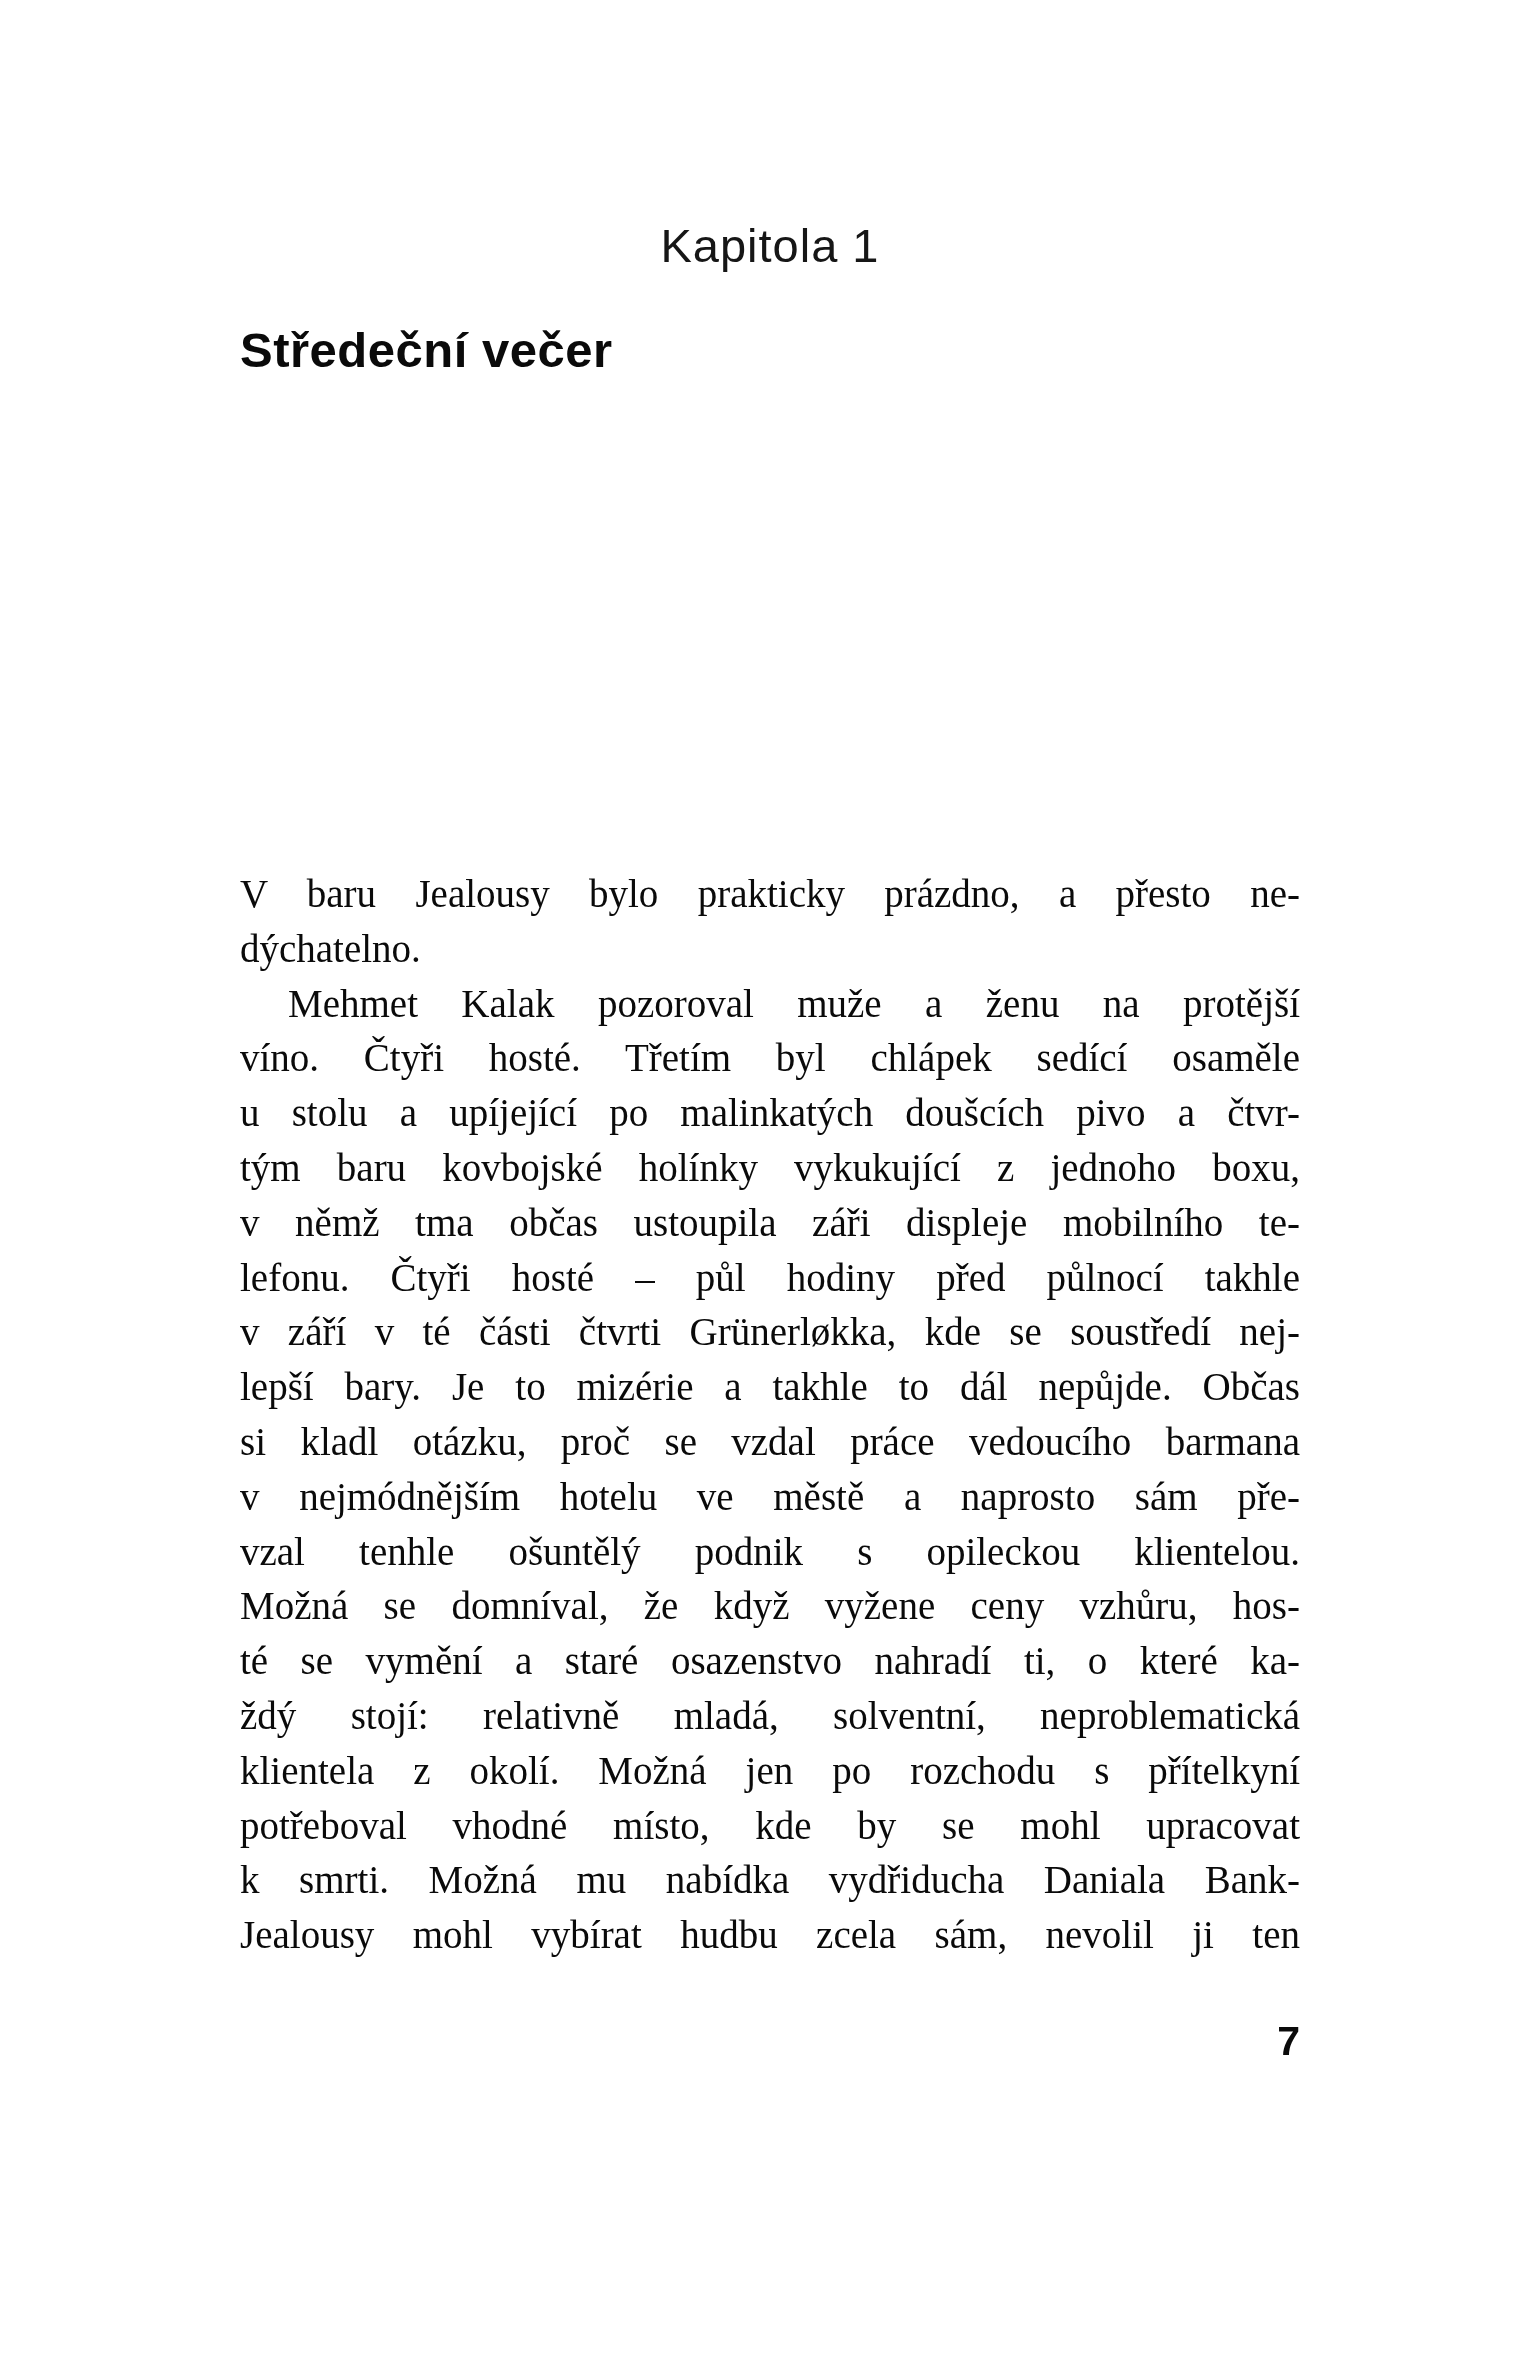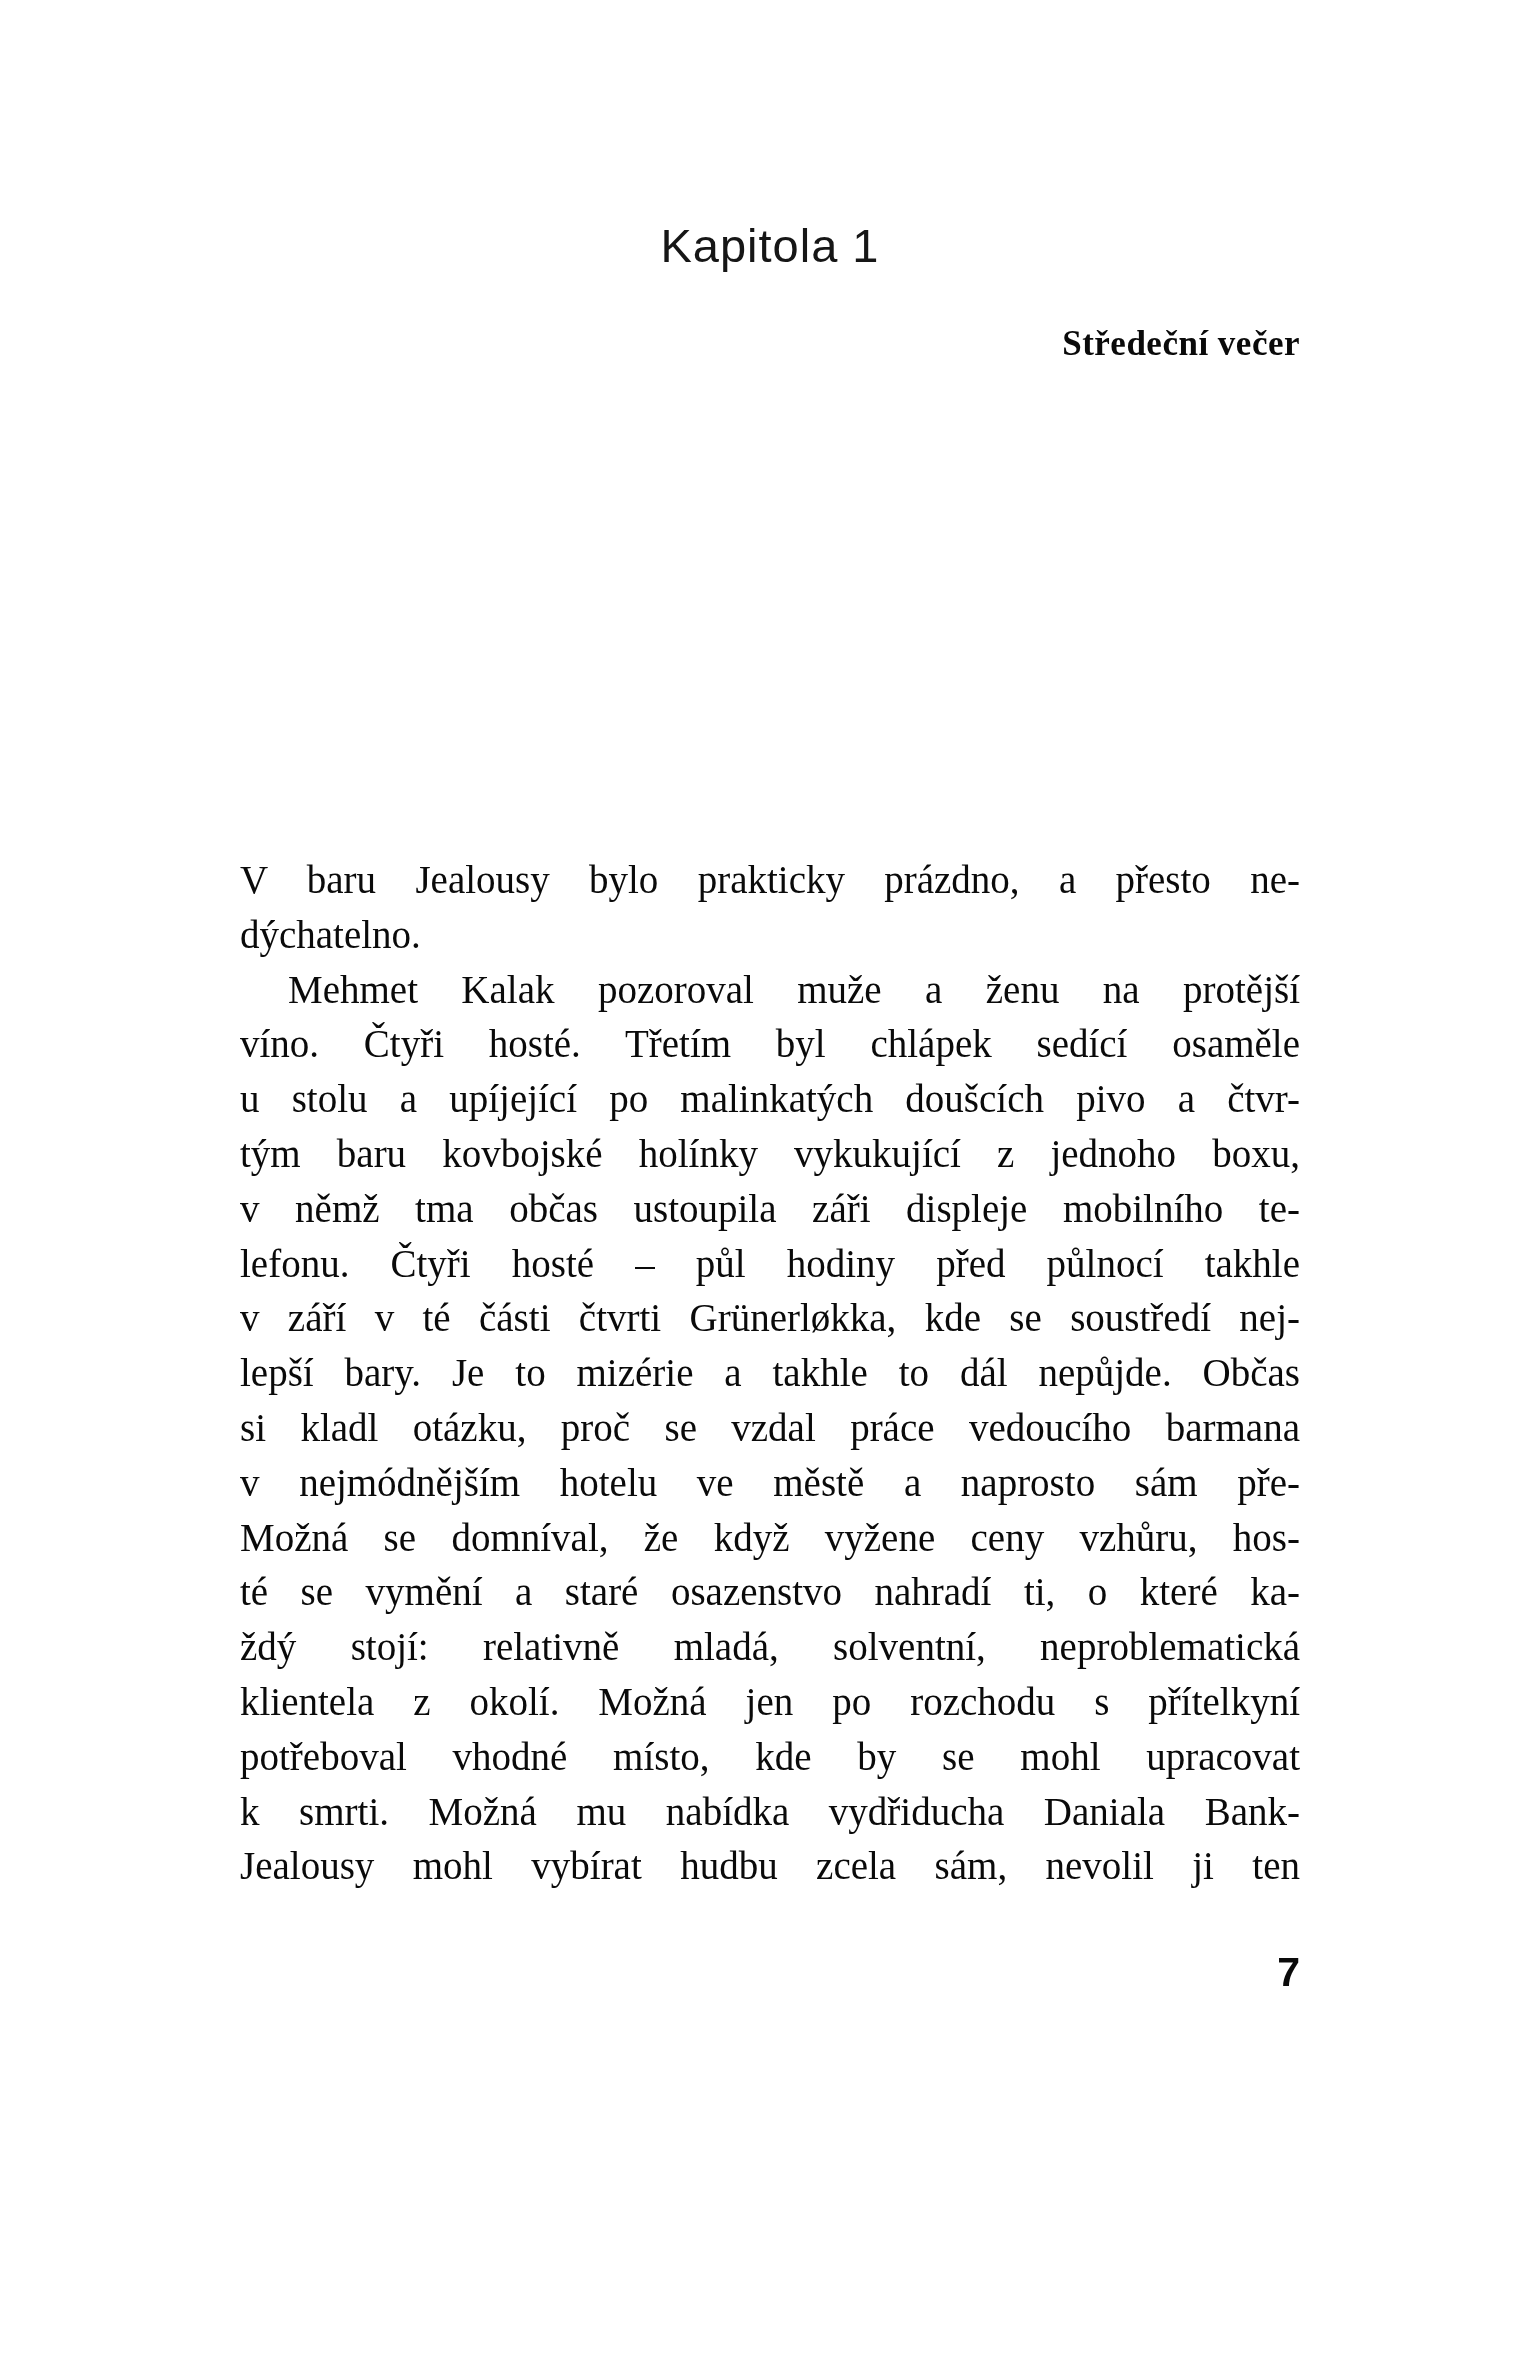--- a/index.html
+++ b/index.html
@@ -25,26 +25,26 @@
     font-family: "Liberation Sans", sans-serif;
     font-size: 47px;
     font-weight: 400;
     line-height: 1;
     letter-spacing: 1px;
     text-align: center;
     color: #161616;
   }
   .chapter-title {
     margin-top: 57px;
-    font-family: Liberation Serif, serif;
-    font-size: 35px;
+    font-family: Liberation Sans, sans-serif;
+    font-size: 49px;
     font-weight: 700;
     line-height: 1;
     letter-spacing: 0.5px;
-    text-align: right;
+    text-align: left;
     color: #0a0a0a;
   }
   .body-text {
     margin-top: 492px;
     font-size: 39px;
     line-height: 54.8px;
     color: #0a0a0a;
     font-family: Liberation Serif, serif;
   }
   .line {
@@ -88,20 +88,21 @@
         <div class="line indent">Mehmet Kalak pozoroval muže a ženu na protější</div>
         <div class="line">víno. Čtyři hosté. Třetím byl chlápek sedící osaměle</div>
         <div class="line">u stolu a upíjející po malinkatých doušcích pivo a čtvr-</div>
         <div class="line">tým baru kovbojské holínky vykukující z jednoho boxu,</div>
         <div class="line">v němž tma občas ustoupila záři displeje mobilního te-</div>
         <div class="line">lefonu. Čtyři hosté – půl hodiny před půlnocí takhle</div>
         <div class="line">v září v té části čtvrti Grünerløkka, kde se soustředí nej-</div>
         <div class="line">lepší bary. Je to mizérie a takhle to dál nepůjde. Občas</div>
         <div class="line">si kladl otázku, proč se vzdal práce vedoucího barmana</div>
         <div class="line">v nejmódnějším hotelu ve městě a naprosto sám pře-</div>
+        <div class="line">vzal tenhle ošuntělý podnik s opileckou klientelou.</div>
         <div class="line">Možná se domníval, že když vyžene ceny vzhůru, hos-</div>
         <div class="line">té se vymění a staré osazenstvo nahradí ti, o které ka-</div>
         <div class="line">ždý stojí: relativně mladá, solventní, neproblematická</div>
         <div class="line">klientela z okolí. Možná jen po rozchodu s přítelkyní</div>
         <div class="line">potřeboval vhodné místo, kde by se mohl upracovat</div>
         <div class="line">k smrti. Možná mu nabídka vydřiducha Daniala Bank-</div>
         <div class="line">Jealousy mohl vybírat hudbu zcela sám, nevolil ji ten</div>
       </div>
 
     </div>

